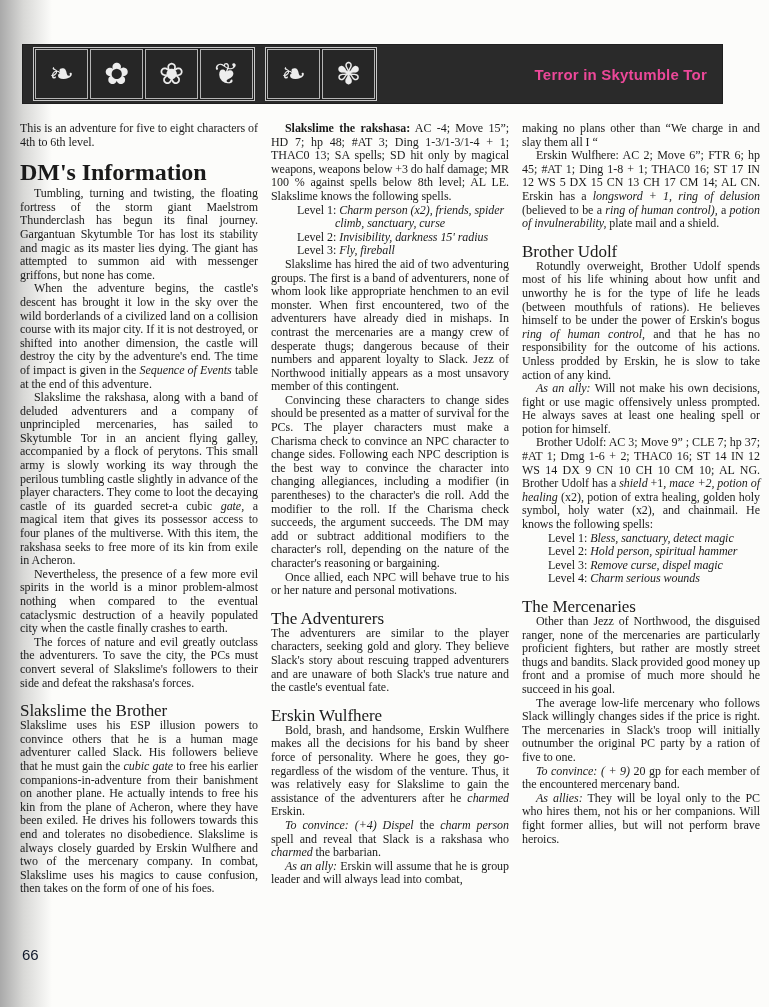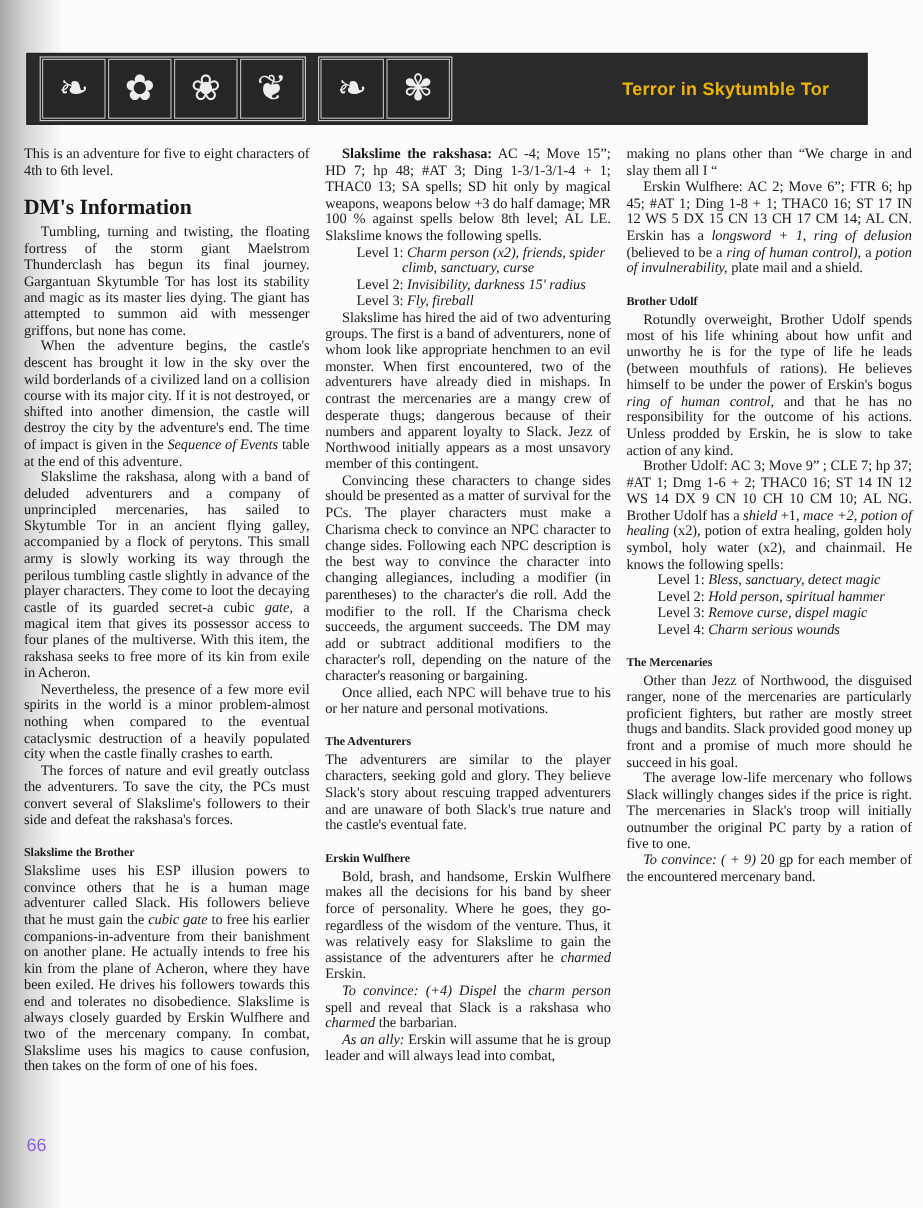--- a/index.html
+++ b/index.html
@@ -25,51 +25,51 @@
     border:1px solid #c9c9c9;background:#202020;padding:1px;
   }
   .orn-group + .orn-group{margin-left:10px;}
   .orn{
     width:51px;height:48px;border:1px solid #b5b5b5;background:#262626;
     display:flex;align-items:center;justify-content:center;
     color:#ededed;font-size:30px;line-height:1;
     font-family:"DejaVu Sans",sans-serif;
   }
   .banner-title{
-    margin-left:auto;margin-right:32px;
-    color:#eab308;font-family:"Liberation Sans","DejaVu Sans",sans-serif;
+    margin-left:auto;margin-right:16px;
+    color:#ec4899;font-family:"Liberation Sans","DejaVu Sans",sans-serif;
     font-weight:bold;font-size:15px;letter-spacing:.2px;white-space:nowrap;
   }
   
   .columns{
     position:absolute;left:20px;top:122px;width:740px;
     display:flex;gap:13px;align-items:flex-start;
   }
   .col{
     flex:1;min-width:0;
     font-size:12px;line-height:13.6px;letter-spacing:-0.05px;
     text-align:justify;
   }
   .p{margin:0;text-indent:14px;}
   .p.noind{text-indent:0;}
   .h1{
-    font-size:18px;font-weight:bold;text-align:left;text-indent:0;
+    font-size:24px;font-weight:bold;text-align:left;text-indent:0;
     margin:13px 0 5px 0;line-height:20px;
   }
   .h2{
-    font-size:10px;font-weight:bold;text-align:left;text-indent:0;
+    font-size:17px;font-weight:normal;text-align:left;text-indent:0;
     margin:14px 0 1px 0;line-height:14px;
   }
   .spell{margin:0 0 0 26px;text-indent:0;text-align:left;}
   .spell.wrap{margin-left:0;text-align:center;}
   
   .pagenum{
     position:absolute;left:22px;top:946px;
     font-family:"Liberation Sans","DejaVu Sans",sans-serif;
-    font-size:15px;color:#8b5cf6;
+    font-size:15px;color:#0f172a;
   }
 </style>
 </head>
 <body>
 
 <div>
   <div class="gutter-shadow"></div>
 
   <div class="banner">
     <div class="orn-group">
@@ -111,26 +111,28 @@
         <div class="h2">Erskin Wulfhere</div>
         <div class="p">Bold, brash, and handsome, Erskin Wulfhere makes all the decisions for his band by sheer force of personality. Where he goes, they go-regardless of the wisdom of the venture. Thus, it was relatively easy for Slakslime to gain the assistance of the adventurers after he <i>charmed</i> Erskin.</div>
         <div class="p"><i>To convince: (+4) Dispel</i> the <i>charm person</i> spell and reveal that Slack is a rakshasa who <i>charmed</i> the barbarian.</div>
         <div class="p"><i>As an ally:</i> Erskin will assume that he is group leader and will always lead into combat,</div>
       </div>
     <div class="col">
         <div class="p noind">making no plans other than “We charge in and slay them all I “</div>
         <div class="p">Erskin Wulfhere: AC 2; Move 6”; FTR 6; hp 45; #AT 1; Ding 1-8 + 1; THAC0 16; ST 17 IN 12 WS 5 DX 15 CN 13 CH 17 CM 14; AL CN. Erskin has a <i>longsword + 1, ring of delusion</i> (believed to be a <i>ring of human control),</i> a <i>potion of invulnerability,</i> plate mail and a shield.</div>
         <div class="h2">Brother Udolf</div>
         <div class="p">Rotundly overweight, Brother Udolf spends most of his life whining about how unfit and unworthy he is for the type of life he leads (between mouthfuls of rations). He believes himself to be under the power of Erskin's bogus <i>ring of human control,</i> and that he has no responsibility for the outcome of his actions. Unless prodded by Erskin, he is slow to take action of any kind.</div>
+        <div class="p"><i>As an ally:</i> Will not make his own decisions, fight or use magic offensively unless prompted. He always saves at least one healing spell or potion for himself.</div>
         <div class="p">Brother Udolf: AC 3; Move 9” ; CLE 7; hp 37; #AT 1; Dmg 1-6 + 2; THAC0 16; ST 14 IN 12 WS 14 DX 9 CN 10 CH 10 CM 10; AL NG. Brother Udolf has a <i>shield</i> +1, <i>mace +2, potion of healing</i> (x2), potion of extra healing, golden holy symbol, holy water (x2), and chainmail. He knows the following spells:</div>
         <div class="spell">Level 1: <i>Bless, sanctuary, detect magic</i></div>
         <div class="spell">Level 2: <i>Hold person, spiritual hammer</i></div>
         <div class="spell">Level 3: <i>Remove curse, dispel magic</i></div>
         <div class="spell">Level 4: <i>Charm serious wounds</i></div>
         <div class="h2">The Mercenaries</div>
         <div class="p">Other than Jezz of Northwood, the disguised ranger, none of the mercenaries are particularly proficient fighters, but rather are mostly street thugs and bandits. Slack provided good money up front and a promise of much more should he succeed in his goal.</div>
         <div class="p">The average low-life mercenary who follows Slack willingly changes sides if the price is right. The mercenaries in Slack's troop will initially outnumber the original PC party by a ration of five to one.</div>
         <div class="p"><i>To convince: ( + 9)</i> 20 gp for each member of the encountered mercenary band.</div>
+        <div class="p"><i>As allies:</i> They will be loyal only to the PC who hires them, not his or her companions. Will fight former allies, but will not perform brave heroics.</div>
       </div>
   </div>
 
   <div class="pagenum">66</div>
 </div>
 
 </body></html>

